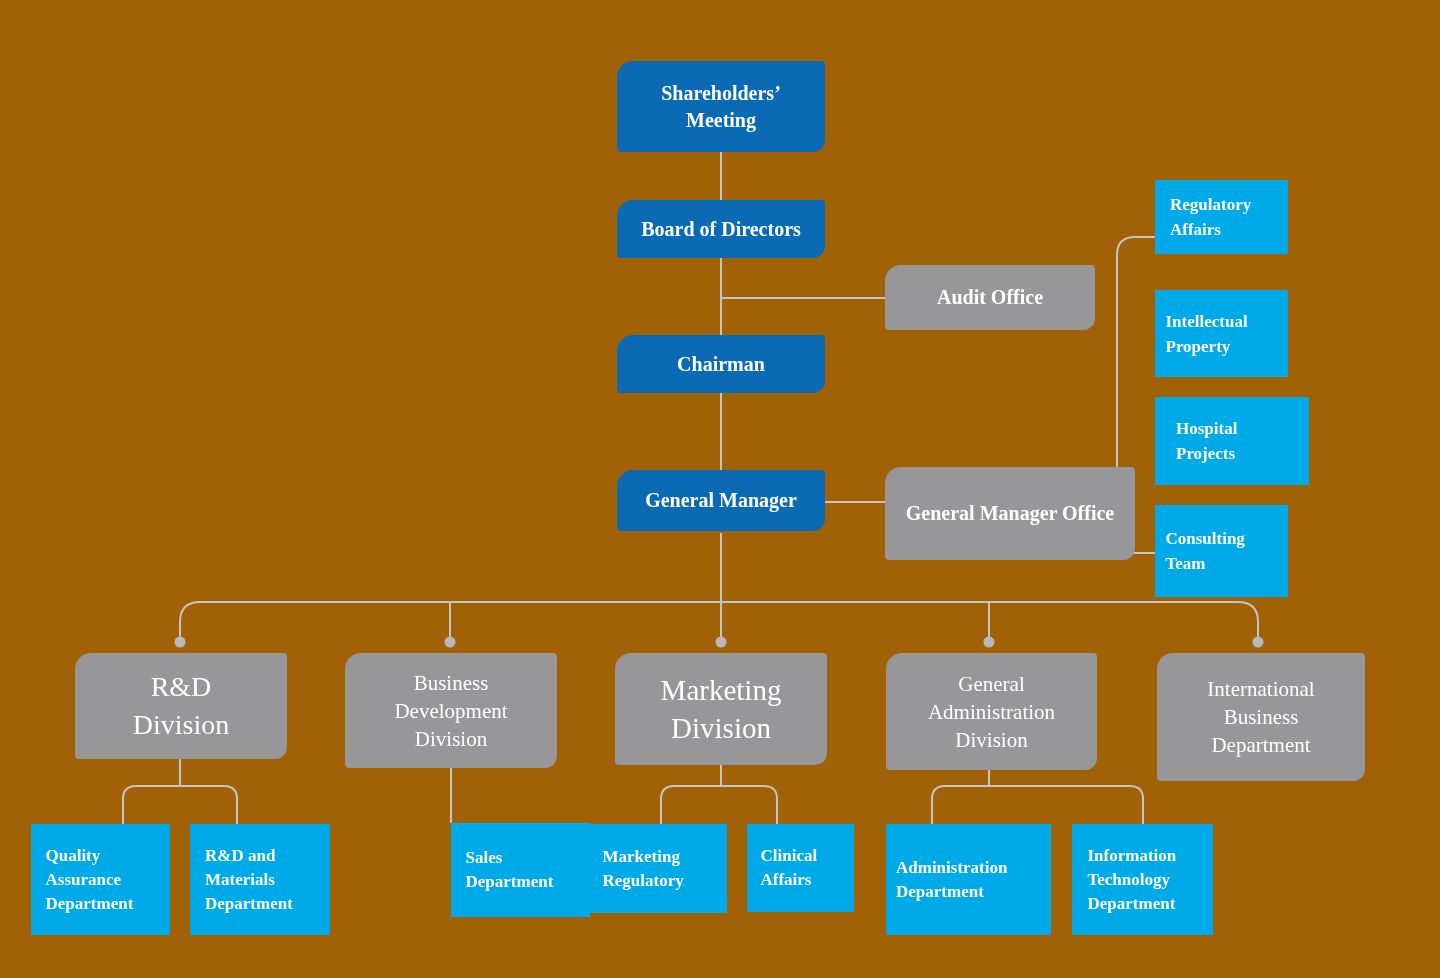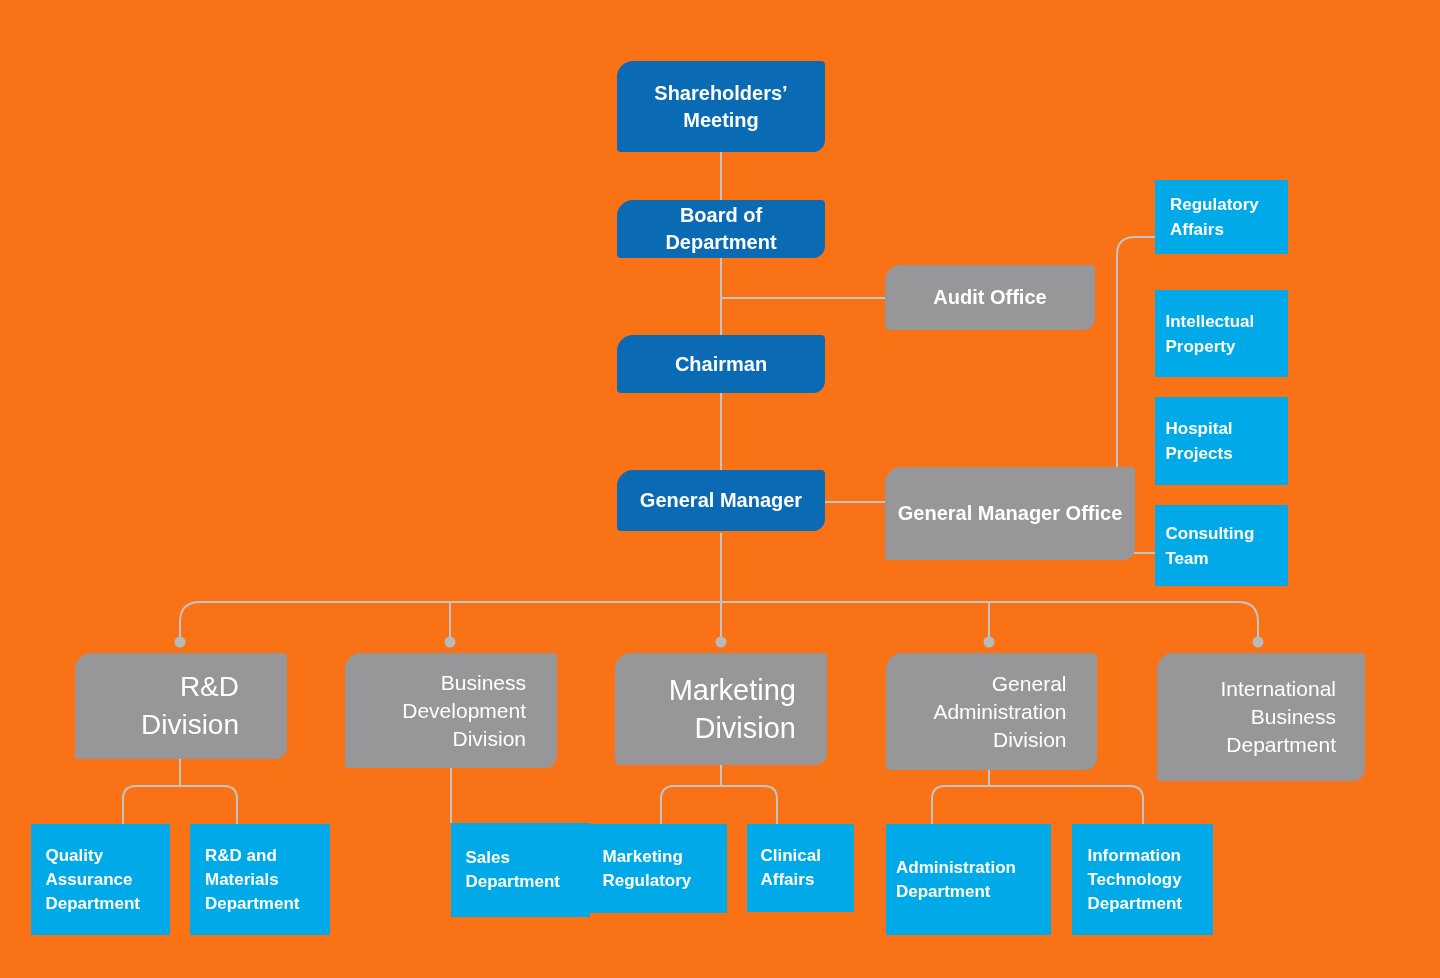--- a/index.html
+++ b/index.html
@@ -1,33 +1,33 @@
 <!DOCTYPE html>
 <html><head>
 <meta charset="utf-8">
 <style>
   html,body{margin:0;padding:0;background:#000;}
   #stage{
-    position:relative;width:1440px;height:978px;background:#f97316;overflow:hidden;
-    font-family:Liberation Sans, sans-serif;
+    position:relative;width:1440px;height:978px;background:#a16207;overflow:hidden;
+    font-family:Liberation Serif, serif;
   }
   #wires{position:absolute;left:0;top:0;width:1440px;height:978px;}
   .node{
     position:absolute;display:flex;align-items:center;justify-content:center;
     color:#fff;box-sizing:border-box;
   }
   .node > span{display:block;}
   .blue{background:#0a6ab4;}
   .gray{background:#97979a;}
   .cyan{background:#00aae8;}
   .rounded{border-radius:16px 4px 12px 4px;}
   
   .hdr{font-size:20px;font-weight:700;line-height:27px;text-align:center;padding:0 10px;}
   
-  .division > span{text-align:right;font-weight:400;}
+  .division > span{text-align:center;font-weight:400;}
   .fs28 > span{font-size:28px;line-height:38px;max-width:116px;}
   .fs29 > span{font-size:29px;line-height:38px;max-width:150px;}
   .fs21 > span{font-size:21px;line-height:28px;max-width:150px;}
   
   .team > span{font-size:17px;font-weight:700;line-height:25px;text-align:left;max-width:112px;}
   .dept > span{font-size:17px;font-weight:700;line-height:24px;text-align:left;max-width:110px;}
   .dept.narrow > span{max-width:80px;}
   .dept.wide > span{max-width:145px;}
 </style>
 </head>
@@ -72,45 +72,45 @@
       <circle cx="721" cy="642" r="5.5"></circle>
       <circle cx="989" cy="642" r="5.5"></circle>
       <circle cx="1258" cy="642" r="5.5"></circle>
     </g>
   </svg>
 
   <div class="node blue rounded hdr" style="left:617px;top:61px;width:208px;height:91px;">
     <span>Shareholders’ Meeting</span>
   </div>
   <div class="node blue rounded hdr" style="left:617px;top:200px;width:208px;height:58px;">
-    <span>Board of Department</span>
+    <span>Board of Directors</span>
   </div>
   <div class="node gray rounded hdr" style="left:885px;top:265px;width:210px;height:65px;">
     <span>Audit Office</span>
   </div>
   <div class="node blue rounded hdr" style="left:617px;top:335px;width:208px;height:58px;">
     <span>Chairman</span>
   </div>
   <div class="node blue rounded hdr" style="left:617px;top:470px;width:208px;height:61px;">
     <span>General Manager</span>
   </div>
   <div class="node gray rounded hdr" style="left:885px;top:467px;width:250px;height:93px;">
     <span>General Manager Office</span>
   </div>
 
   <div class="node cyan team" style="left:1155px;top:180px;width:133px;height:74px;padding-left:9px;">
     <span>Regulatory Affairs</span>
   </div>
   <div class="node cyan team" style="left:1155px;top:290px;width:133px;height:87px;">
     <span>Intellectual Property</span>
   </div>
-  <div class="node cyan team" style="left:1155px;top:397px;width:133px;height:88px;">
+  <div class="node cyan team" style="left:1155px;top:397px;width:154px;height:88px;">
     <span>Hospital Projects</span>
   </div>
-  <div class="node cyan team" style="left:1155px;top:505px;width:133px;height:81px;">
+  <div class="node cyan team" style="left:1155px;top:505px;width:133px;height:92px;">
     <span>Consulting Team</span>
   </div>
 
   <div class="node gray rounded division fs28" style="left:75px;top:653px;width:212px;height:106px;">
     <span>R&amp;D Division</span>
   </div>
   <div class="node gray rounded division fs29" style="left:615px;top:653px;width:212px;height:112px;">
     <span>Marketing Division</span>
   </div>
   <div class="node gray rounded division fs21" style="left:345px;top:653px;width:212px;height:115px;">

